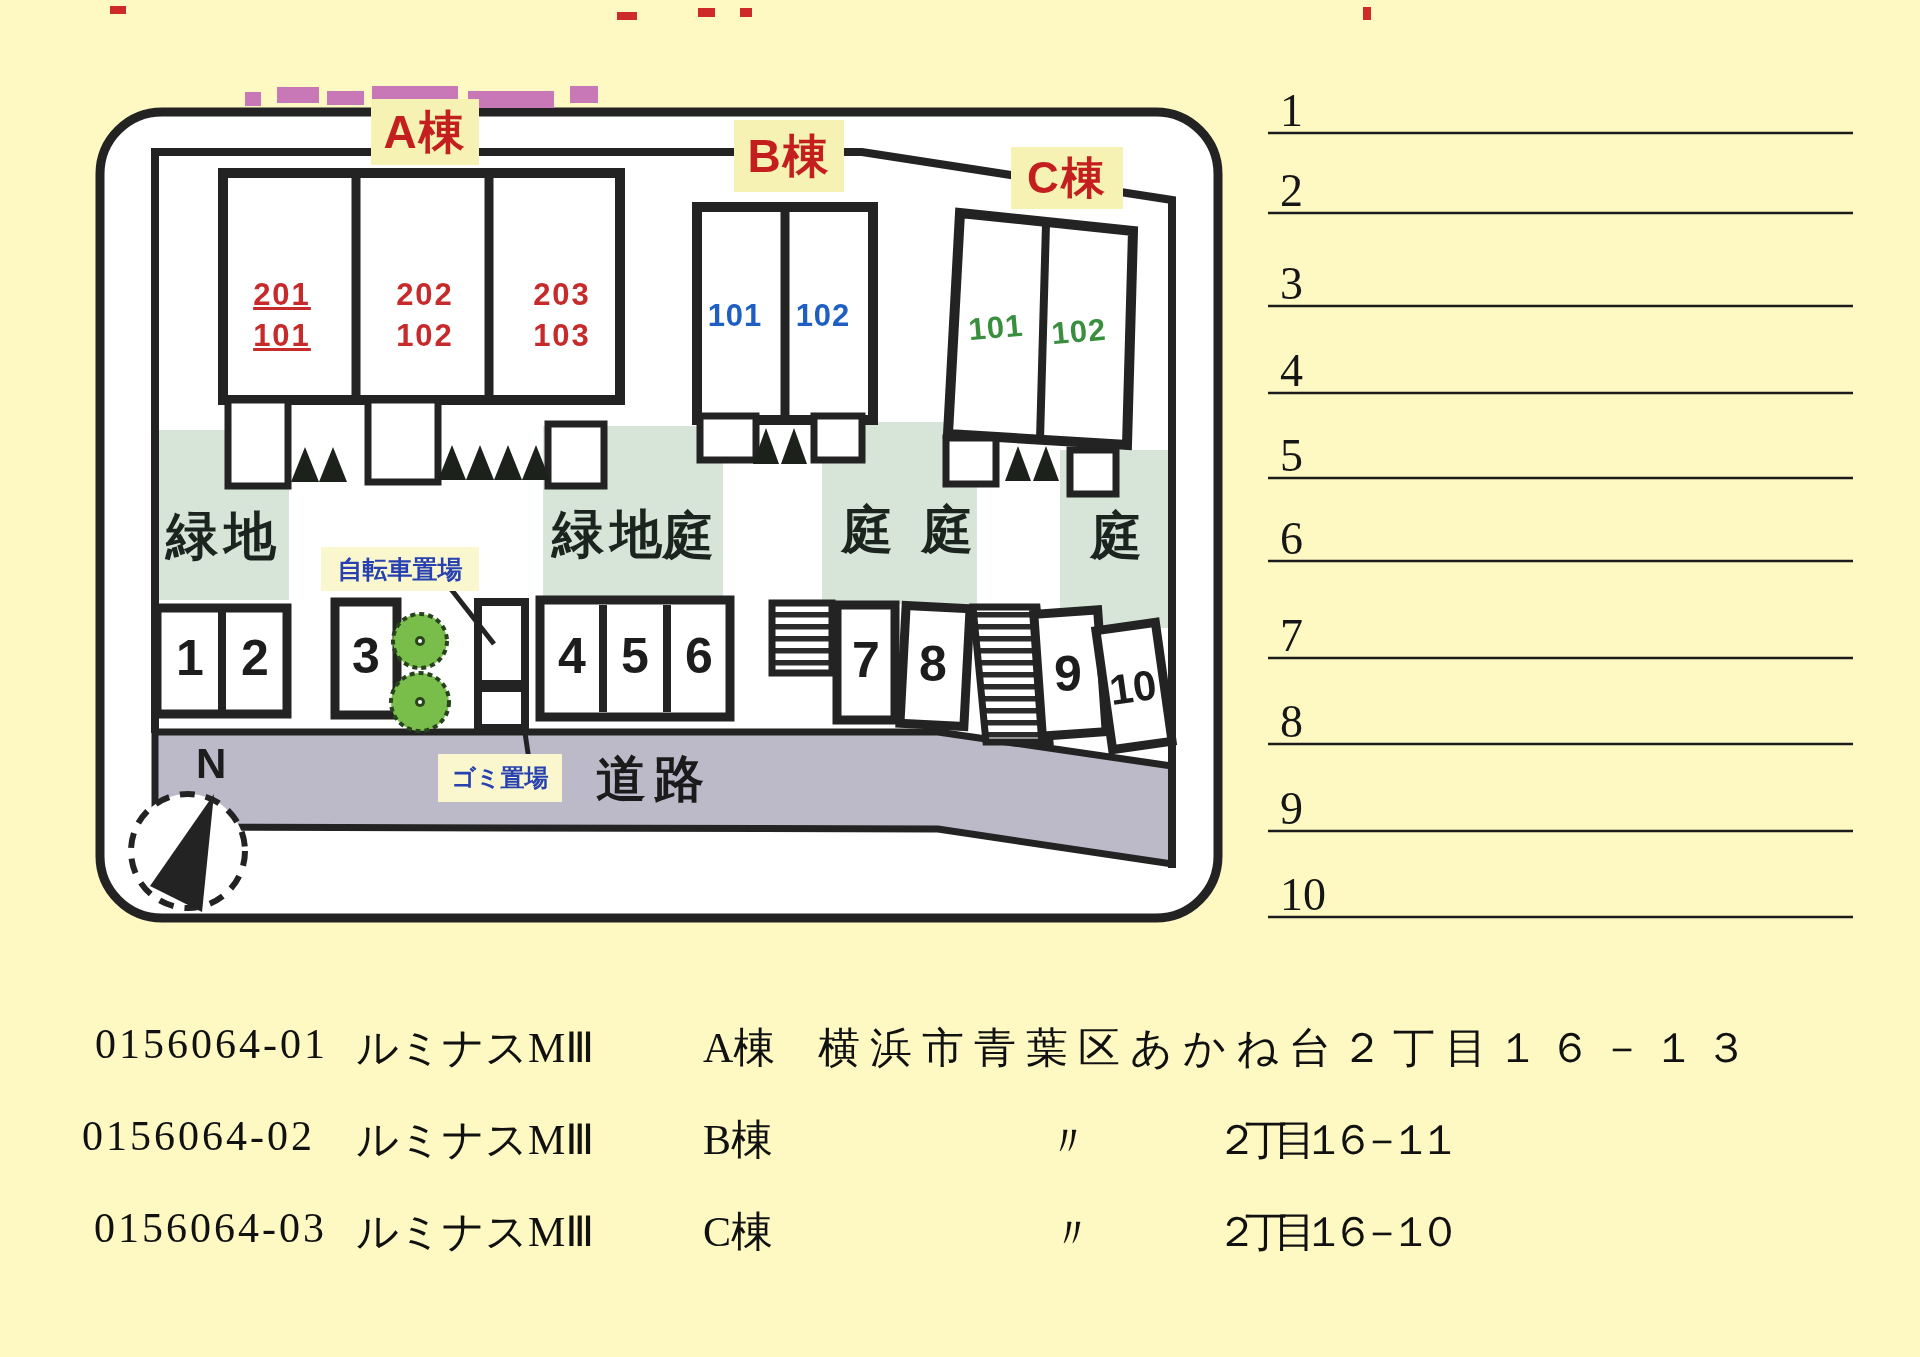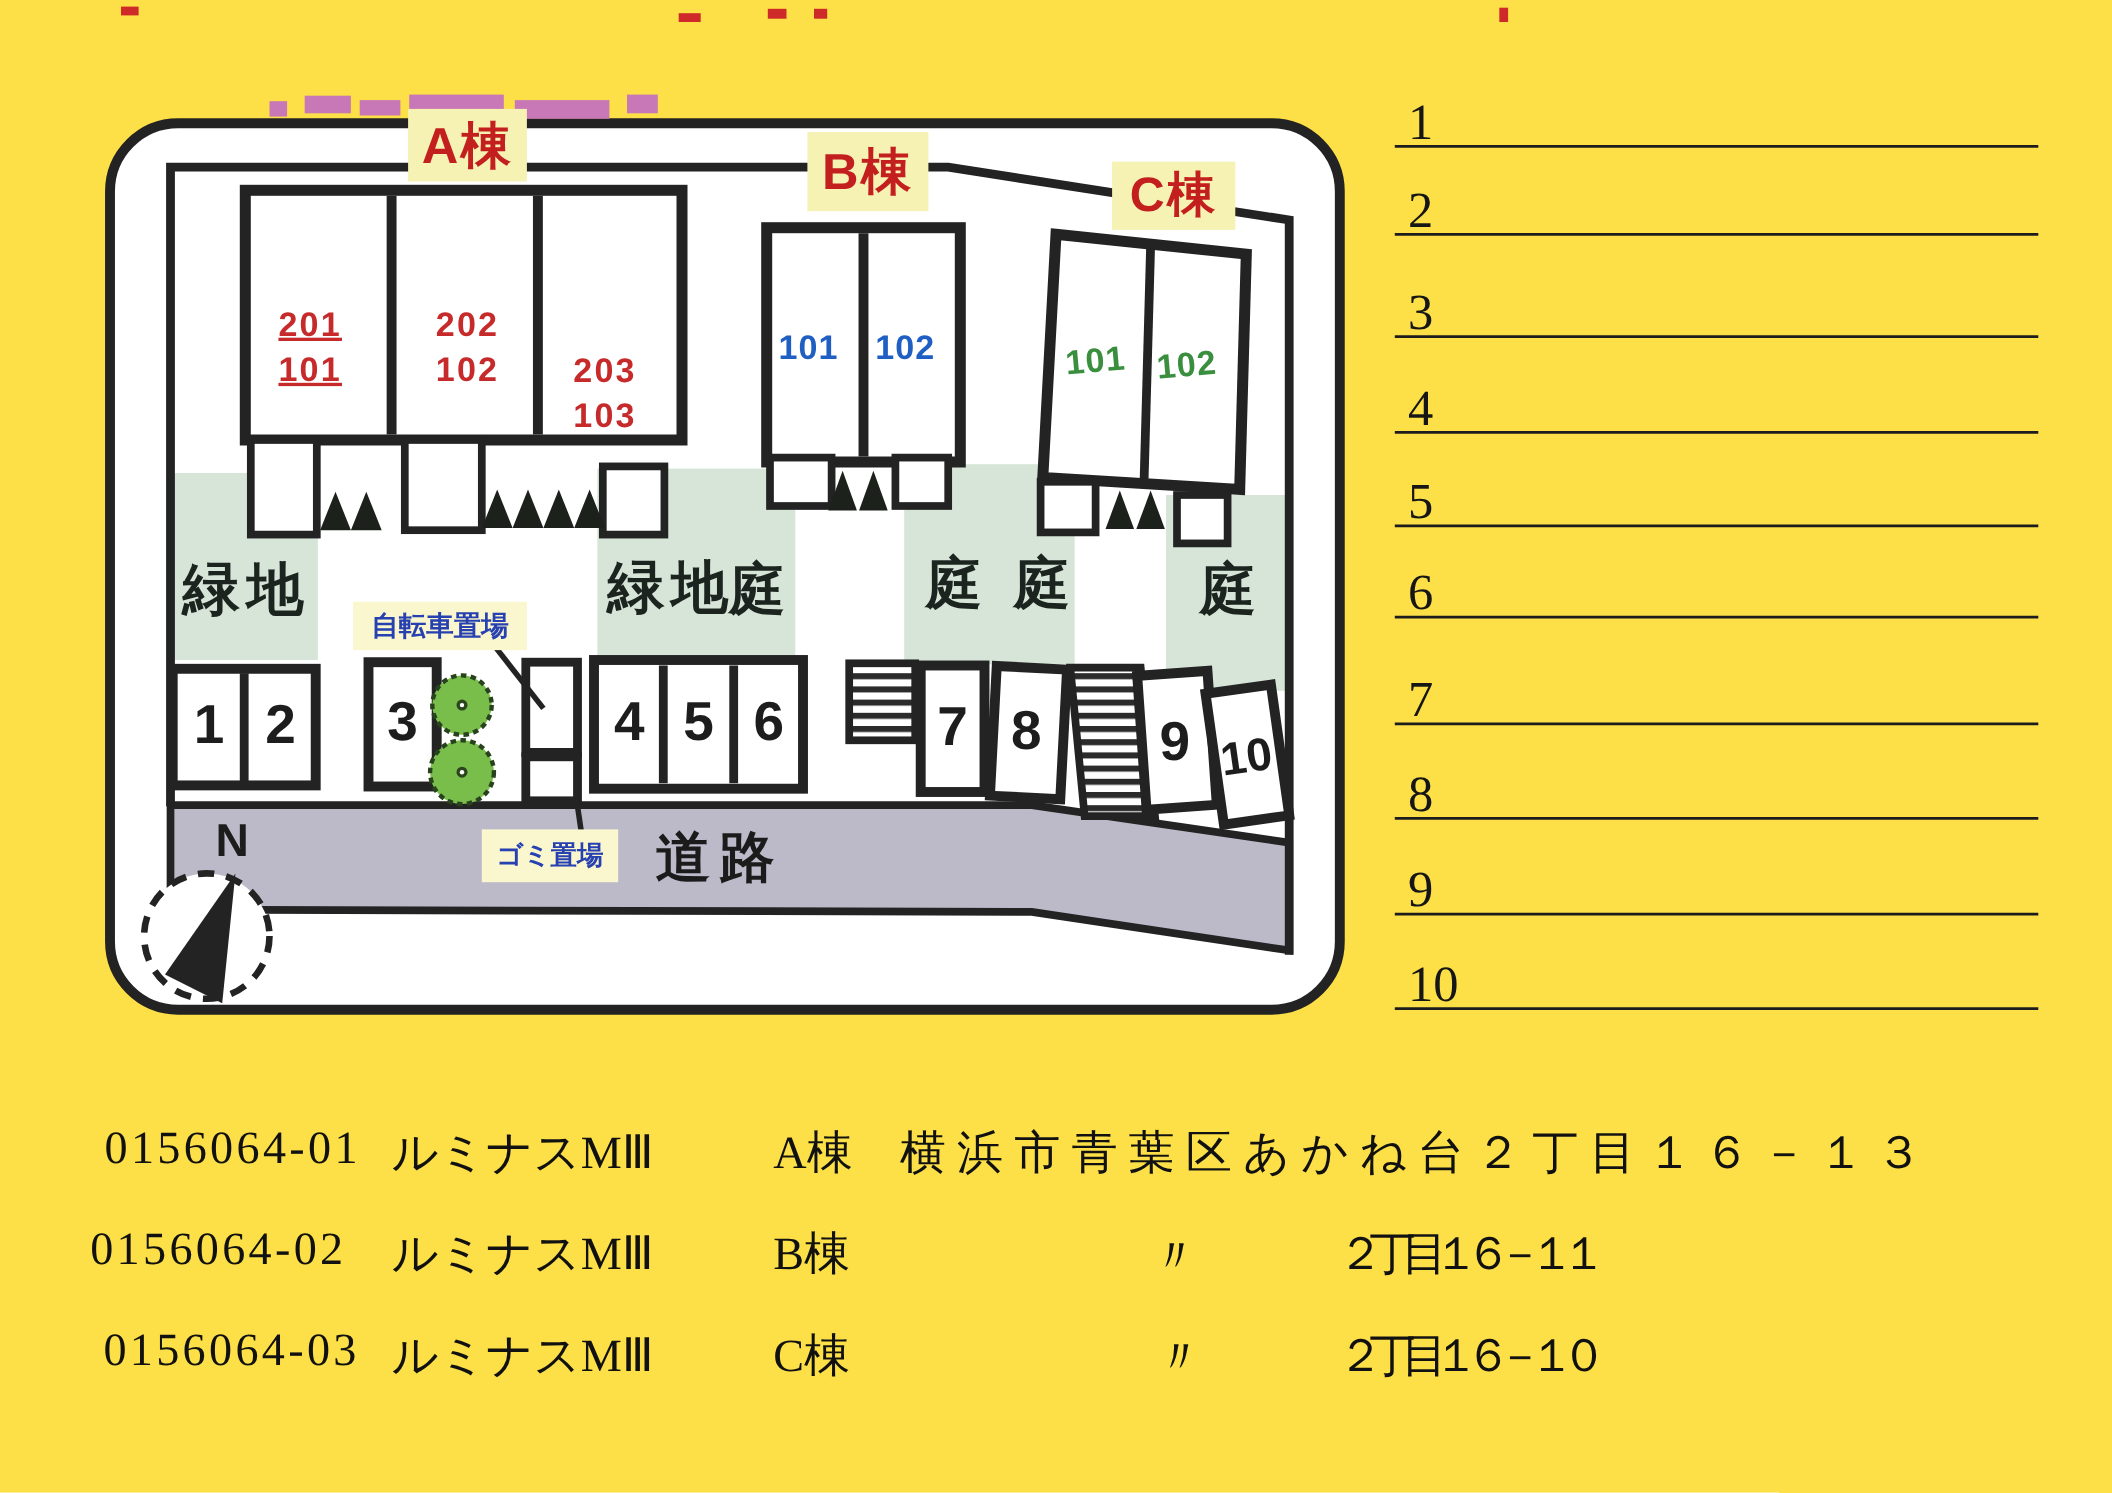--- a/index.html
+++ b/index.html
@@ -1,16 +1,16 @@
 <!DOCTYPE html>
 <html><head>
 <meta charset="utf-8">
 <style>
   html,body{margin:0;padding:0;background:#ffffff;}
-  .page{position:relative;width:1920px;height:1357px;background:#fde047;overflow:hidden;
+  .page{position:relative;width:1920px;height:1357px;background:#fef9c3;overflow:hidden;
         font-family:"Liberation Sans", sans-serif;}
   svg{position:absolute;left:0;top:0;}
   .t{position:absolute;white-space:nowrap;color:#1d1d1d;}
   
   .bldg-tag{background:#f6f2b3;color:#c41f1f;font-weight:bold;text-align:center;}
   .tag-a{left:371px;top:99px;width:108px;height:66px;font-size:46px;line-height:66px;letter-spacing:2px;}
   .tag-b{left:734px;top:120px;width:110px;height:72px;font-size:46px;line-height:72px;letter-spacing:2px;}
   .tag-c{left:1011px;top:147px;width:112px;height:62px;font-size:44px;line-height:62px;letter-spacing:2px;}
   
   .unitsA{color:#c62a2a;font-weight:bold;font-size:31px;line-height:41px;width:90px;text-align:center;letter-spacing:2px;}
@@ -170,21 +170,21 @@
   <div class="t bldg-tag tag-c">C棟</div>
 
   <div class="t unitsA" style="left:237px;top:274px;text-decoration:underline;">
     <div>201</div>
     <div>101</div>
   </div>
   <div class="t unitsA" style="left:380px;top:274px;">
     <div>202</div>
     <div>102</div>
   </div>
-  <div class="t unitsA" style="left:505px;top:274px;margin-top:42px;">
+  <div class="t unitsA" style="left:517px;top:274px;">
     <div>203</div>
     <div>103</div>
   </div>
 
   <div class="t unitB" style="left:701px;top:298px;">101</div>
   <div class="t unitB" style="left:789px;top:298px;">102</div>
   <div class="t unitC" style="left:963px;top:310px;">101</div>
   <div class="t unitC" style="left:1046px;top:314px;">102</div>
 
   <div class="t area" style="left:166px;top:502px;">緑地</div>

